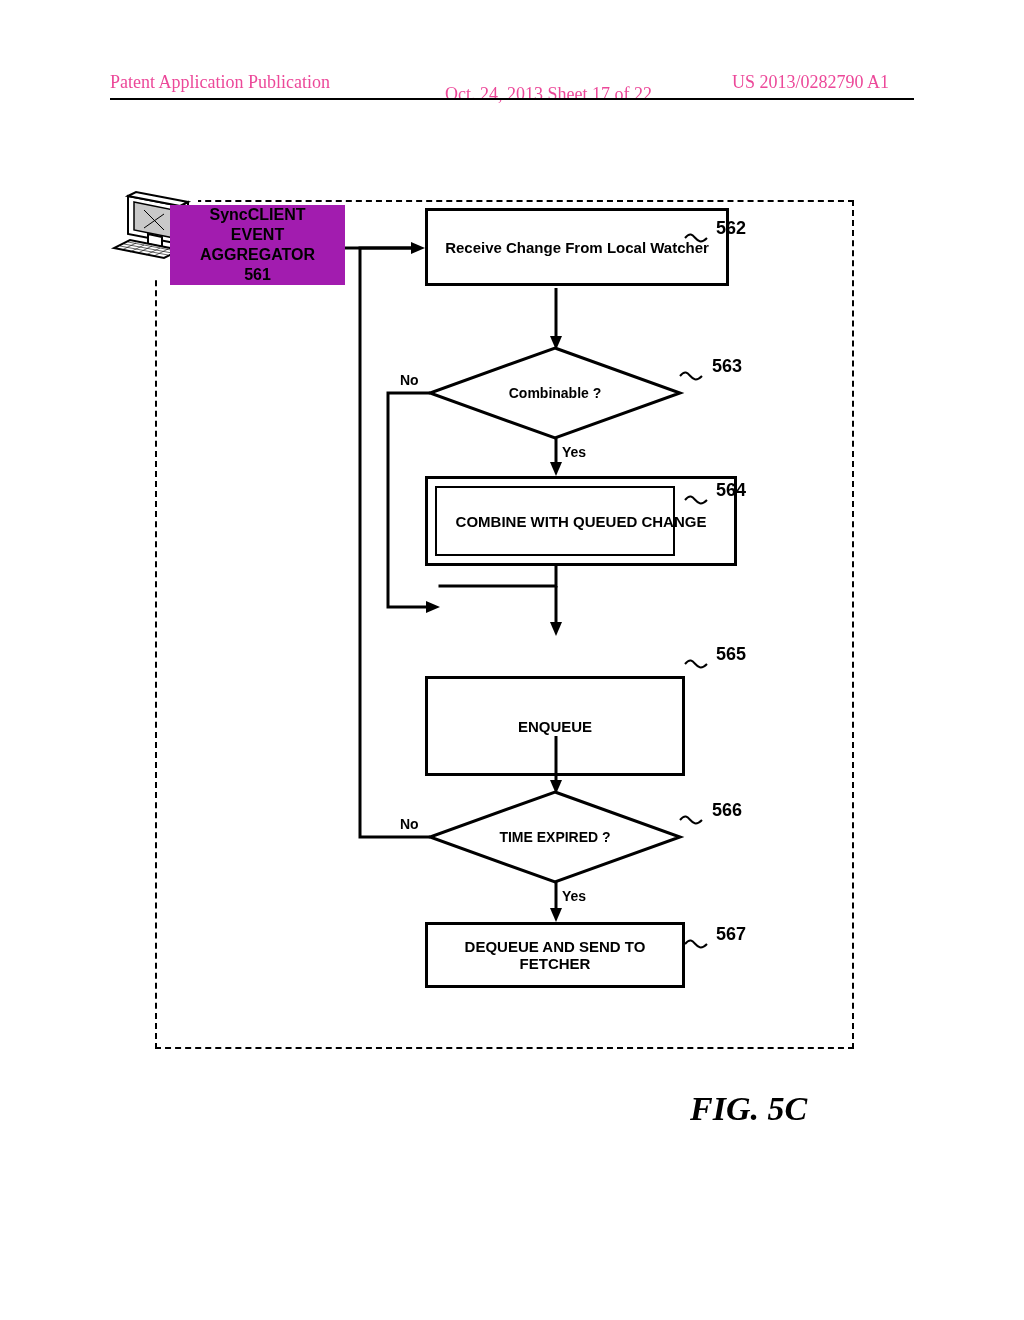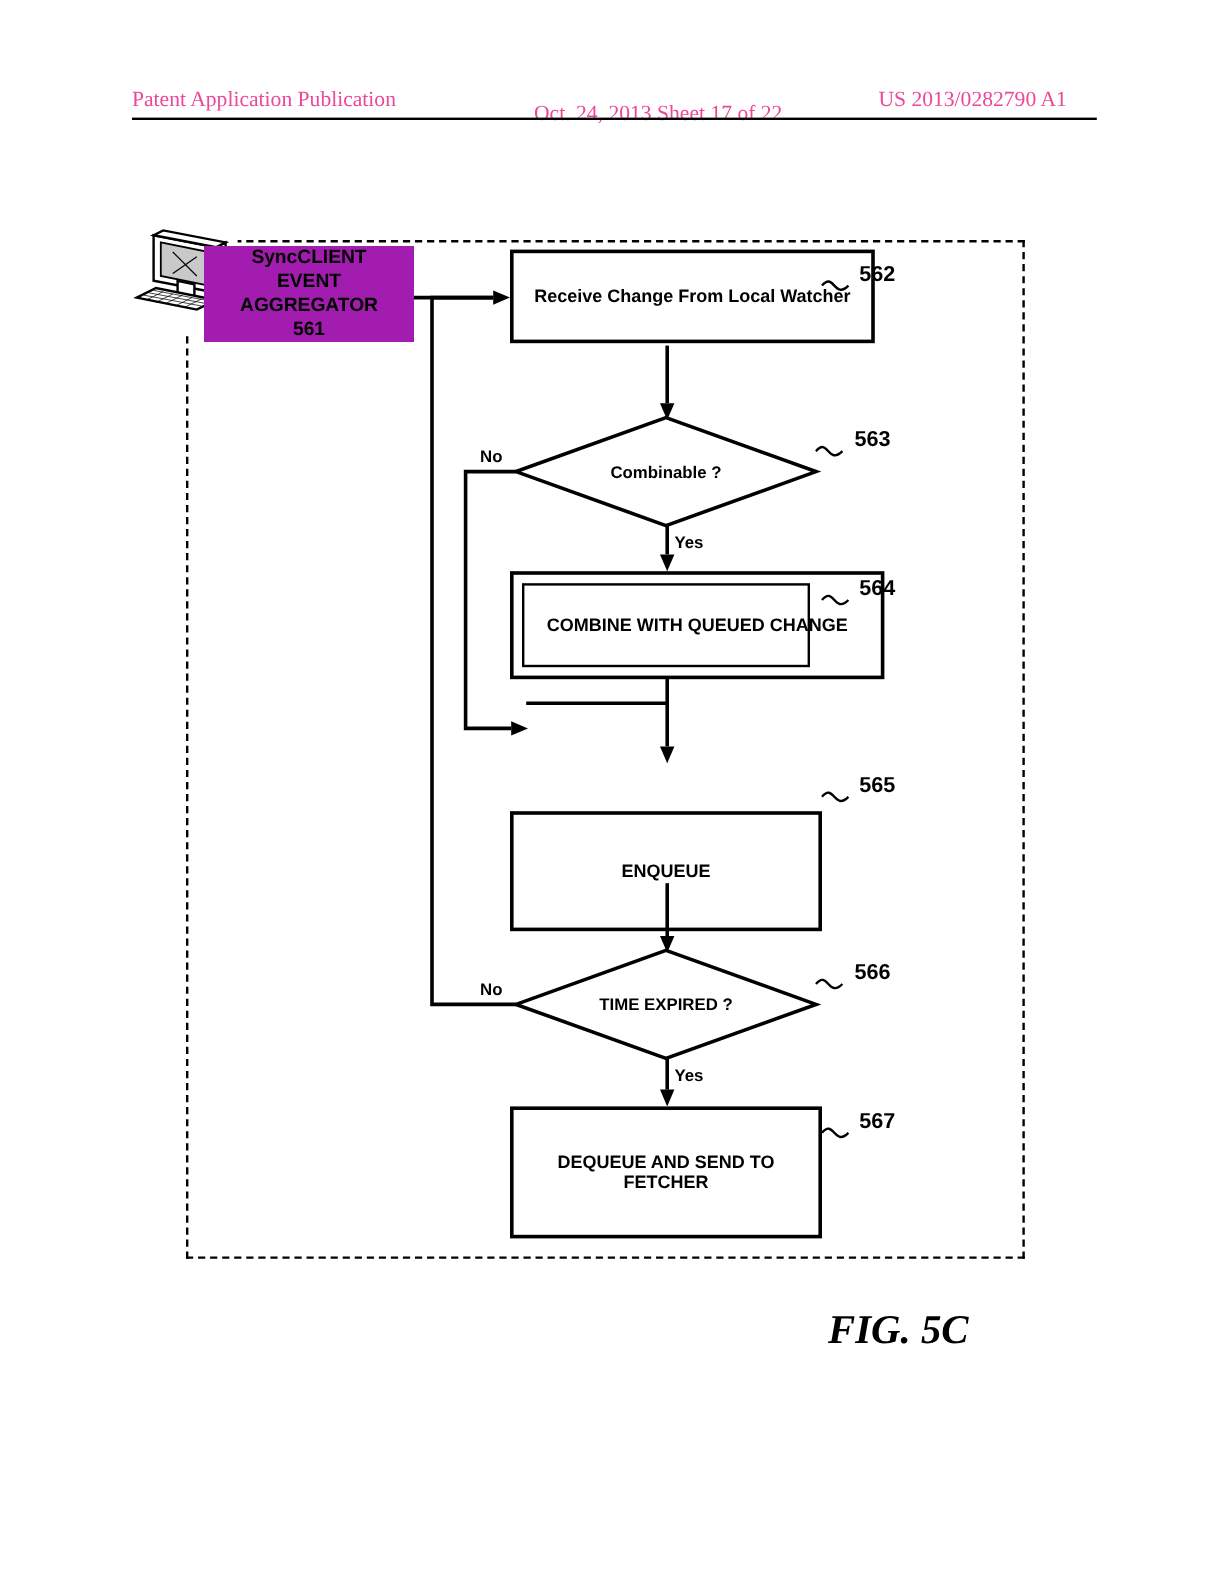--- a/index.html
+++ b/index.html
@@ -254,21 +254,21 @@
     <polyline points="85,591 15,591 15,2 66,2" fill="none" stroke="#000" stroke-width="3"></polyline>
 
   </svg>
 
   <div class="edge-label" style="left:562px; top:888px;">Yes</div>
   <svg style="left:549px; top:882px;" width="14" height="40">
     <line x1="7" y1="0" x2="7" y2="26" stroke="#000" stroke-width="3"></line>
     <polygon points="1,26 13,26 7,40" fill="#000"></polygon>
   </svg>
 
-  <div class="process-box" style="left:425px; top:922px; width:260px; height:110px;">
+  <div class="process-box" style="left:425px; top:922px; width:260px; height:66px;">
     <span>DEQUEUE AND SEND TO FETCHER</span>
   </div>
   <svg style="left:685px; top:930px;" width="32" height="28">
     <path d="M0,14 C10,2 10,26 22,14" fill="none" stroke="#000" stroke-width="2"></path>
   </svg>
   <div class="ref-label" style="left:716px; top:924px;">567</div>
 
   <div class="fig-label">FIG. 5C</div>
 
 </div>

